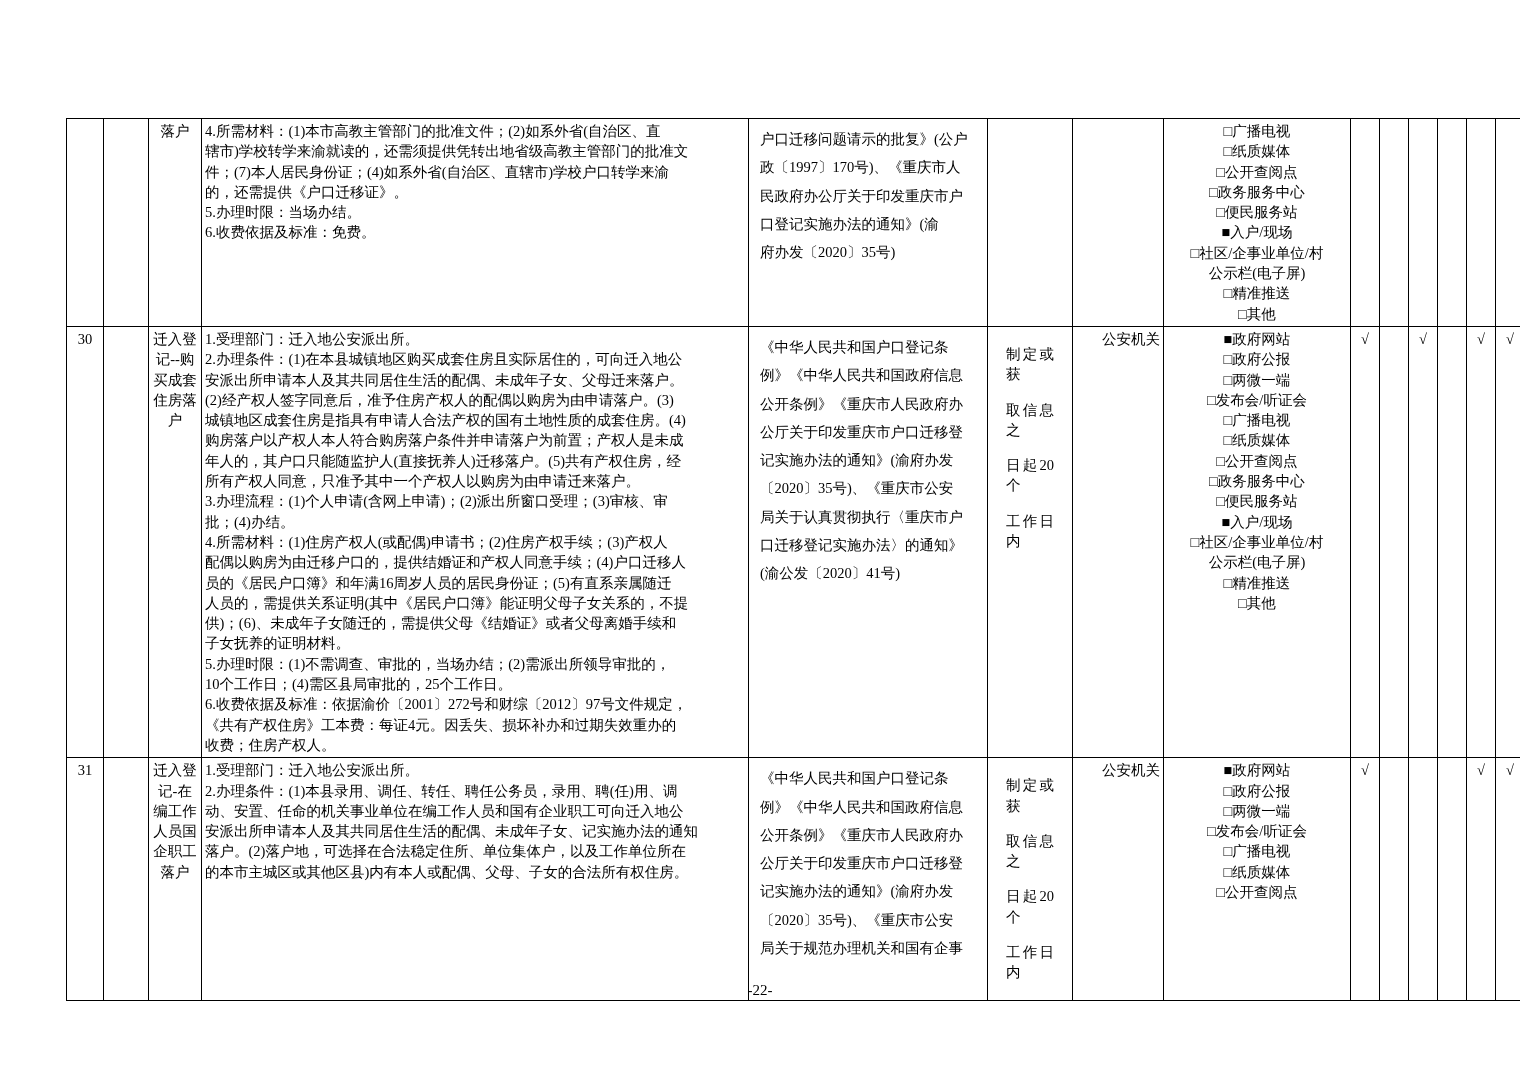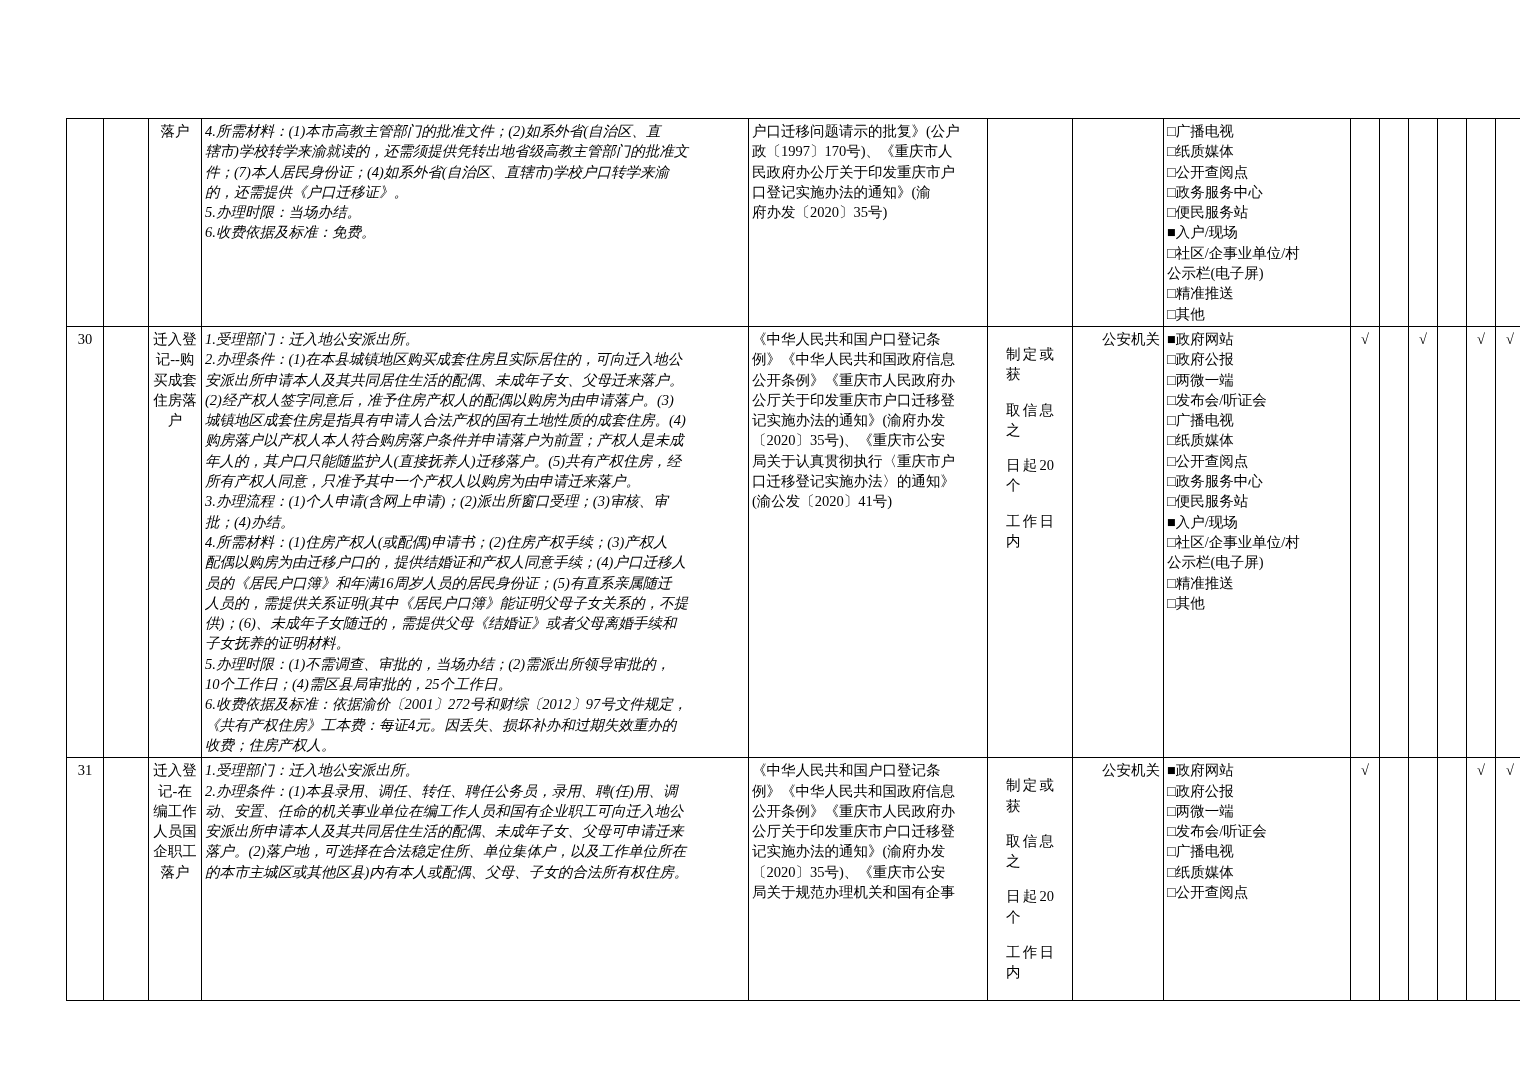--- a/index.html
+++ b/index.html
@@ -41,56 +41,56 @@
     width: 38px;
   }
   td.c-name {
     width: 46px;
     text-align: center;
     vertical-align: middle;
     line-height: 1.30;
   }
   td.c-detail {
     width: 540px;
-    font-style: italic;
   }
   td.c-legal {
     width: 232px;
   }
   td.c-time {
     width: 78px;
     text-align: justify;
     text-align-last: justify;
     vertical-align: middle;
     line-height: 1.38;
   }
   td.c-org {
     width: 84px;
     text-align: right;
     vertical-align: middle;
   }
   td.c-channel {
     width: 180px;
     line-height: 1.38;
+    text-align: center;
   }
   td.c-chk {
     width: 22px;
     text-align: center;
     vertical-align: middle;
   }
   .detail-lines p {
     margin: 0;
     text-align: justify;
   }
   .chan-lines p {
     margin: 0;
     white-space: nowrap;
   }
   .legal-lines p {
-    margin: 0;
+    margin: 8px;
     text-align: justify;
     text-align-last: left;
   }
   .time-lines {
     display: block;
   }
   .time-lines p {
     margin: 15px;
     text-align: justify;
     text-align-last: justify;
@@ -242,21 +242,21 @@
 
       <tr>
         <td class="c-num">31</td>
         <td class="c-blank"></td>
         <td class="c-name">迁入登记-在编工作人员国企职工落户</td>
         <td class="c-detail">
           <div class="detail-lines">
             <p>1.受理部门：迁入地公安派出所。</p>
             <p>2.办理条件：(1)本县录用、调任、转任、聘任公务员，录用、聘(任)用、调</p>
             <p>动、安置、任命的机关事业单位在编工作人员和国有企业职工可向迁入地公</p>
-            <p>安派出所申请本人及其共同居住生活的配偶、未成年子女、父母可申请迁来</p>
+            <p>安派出所申请本人及其共同居住生活的配偶、未成年子女、记实施办法的通知</p>
             <p>落户。(2)落户地，可选择在合法稳定住所、单位集体户，以及工作单位所在</p>
             <p>的本市主城区或其他区县)内有本人或配偶、父母、子女的合法所有权住房。</p>
           </div>
         </td>
         <td class="c-legal">
           <div class="legal-lines">
             <p>《中华人民共和国户口登记条</p>
             <p>例》《中华人民共和国政府信息</p>
             <p>公开条例》《重庆市人民政府办</p>
             <p>公厅关于印发重庆市户口迁移登</p>
@@ -289,14 +289,15 @@
         <td class="c-chk check-mark"></td>
         <td class="c-chk check-mark"></td>
         <td class="c-chk check-mark"></td>
         <td class="c-chk check-mark">√</td>
         <td class="c-chk check-mark">√</td>
       </tr>
 
     </tbody>
   </table>
 
+  <div class="footer">-22-</div>
 
 </div>
 
 </body></html>

